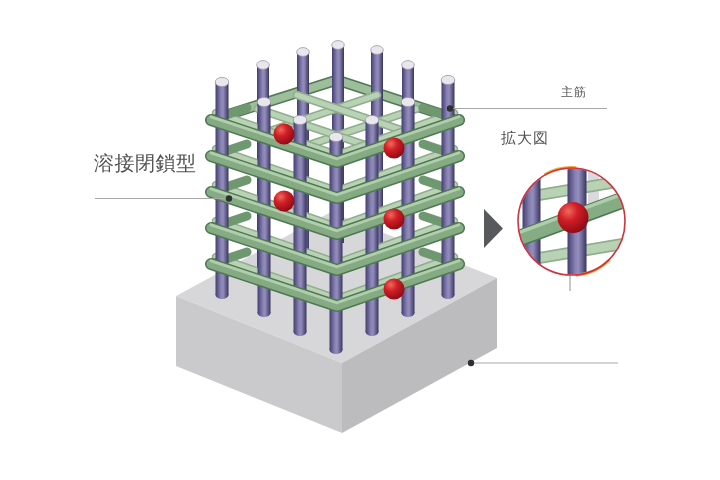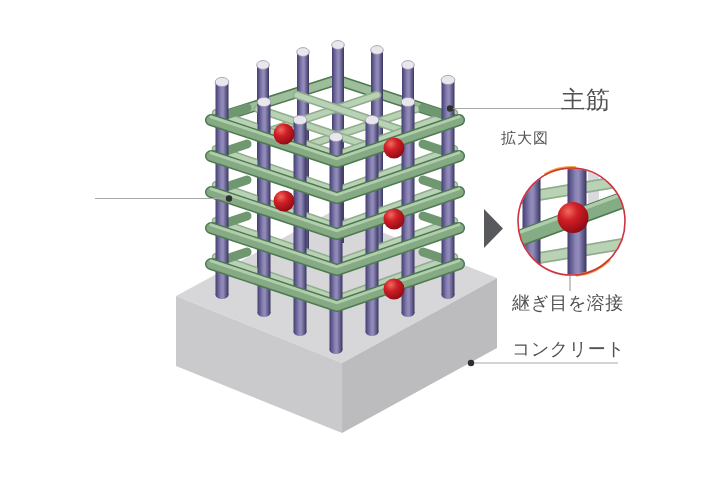--- a/index.html
+++ b/index.html
@@ -8,21 +8,21 @@
     background:#ffffff;
     font-family:"Liberation Serif","DejaVu Serif",serif;
   }
   #stage{position:absolute;left:0;top:0;width:720px;height:480px;}
   svg{position:absolute;left:0;top:0;}
   .lbl{
     position:absolute;color:#515153;white-space:nowrap;
     font-family:"Liberation Serif","DejaVu Serif",serif;
   }
   .lbl-hoop{left:94px;top:152px;font-size:20px;line-height:23px;letter-spacing:0.5px;}
-  .lbl-shukin{left:561px;top:84px;font-size:24px;letter-spacing:1px;text-align:right;}
+  .lbl-shukin{left:561px;top:84px;font-size:12px;letter-spacing:1px;text-align:right;}
   .lbl-kakudai{left:501px;top:129px;font-size:15px;letter-spacing:1px;}
   .lbl-tsugime{left:512px;top:291px;font-size:18px;letter-spacing:0.5px;}
   .lbl-concrete{left:512px;top:337px;font-size:18px;letter-spacing:0.5px;}
 </style>
 </head>
 <body>
 
 <div id="stage">
 
 <svg width="720" height="480" viewBox="0 0 720 480">
@@ -229,19 +229,18 @@
     </g>
 
     <path d="M 544.5,174.7 A 54,54 0 0 1 576.2,167.7" stroke="#f2a93c" stroke-width="3" fill="none"></path>
     <path d="M 609.7,259.7 A 54,54 0 0 1 576.2,275.3" stroke="#f2a93c" stroke-width="3" fill="none"></path>
 
     <circle cx="571.5" cy="221.5" r="53.5" fill="none" stroke="#cf3340" stroke-width="1.6"></circle>
   </g>
 </svg>
 
 <div class="lbl lbl-hoop">
+  <div>溶接閉鎖型</div>
 </div>
 <div class="lbl lbl-shukin">主筋</div>
 <div class="lbl lbl-kakudai">拡大図</div>
-<div class="lbl lbl-tsugime">継ぎ目を溶接</div>
-<div class="lbl lbl-concrete">コンクリート</div>
 
 </div>
 
 </body></html>

